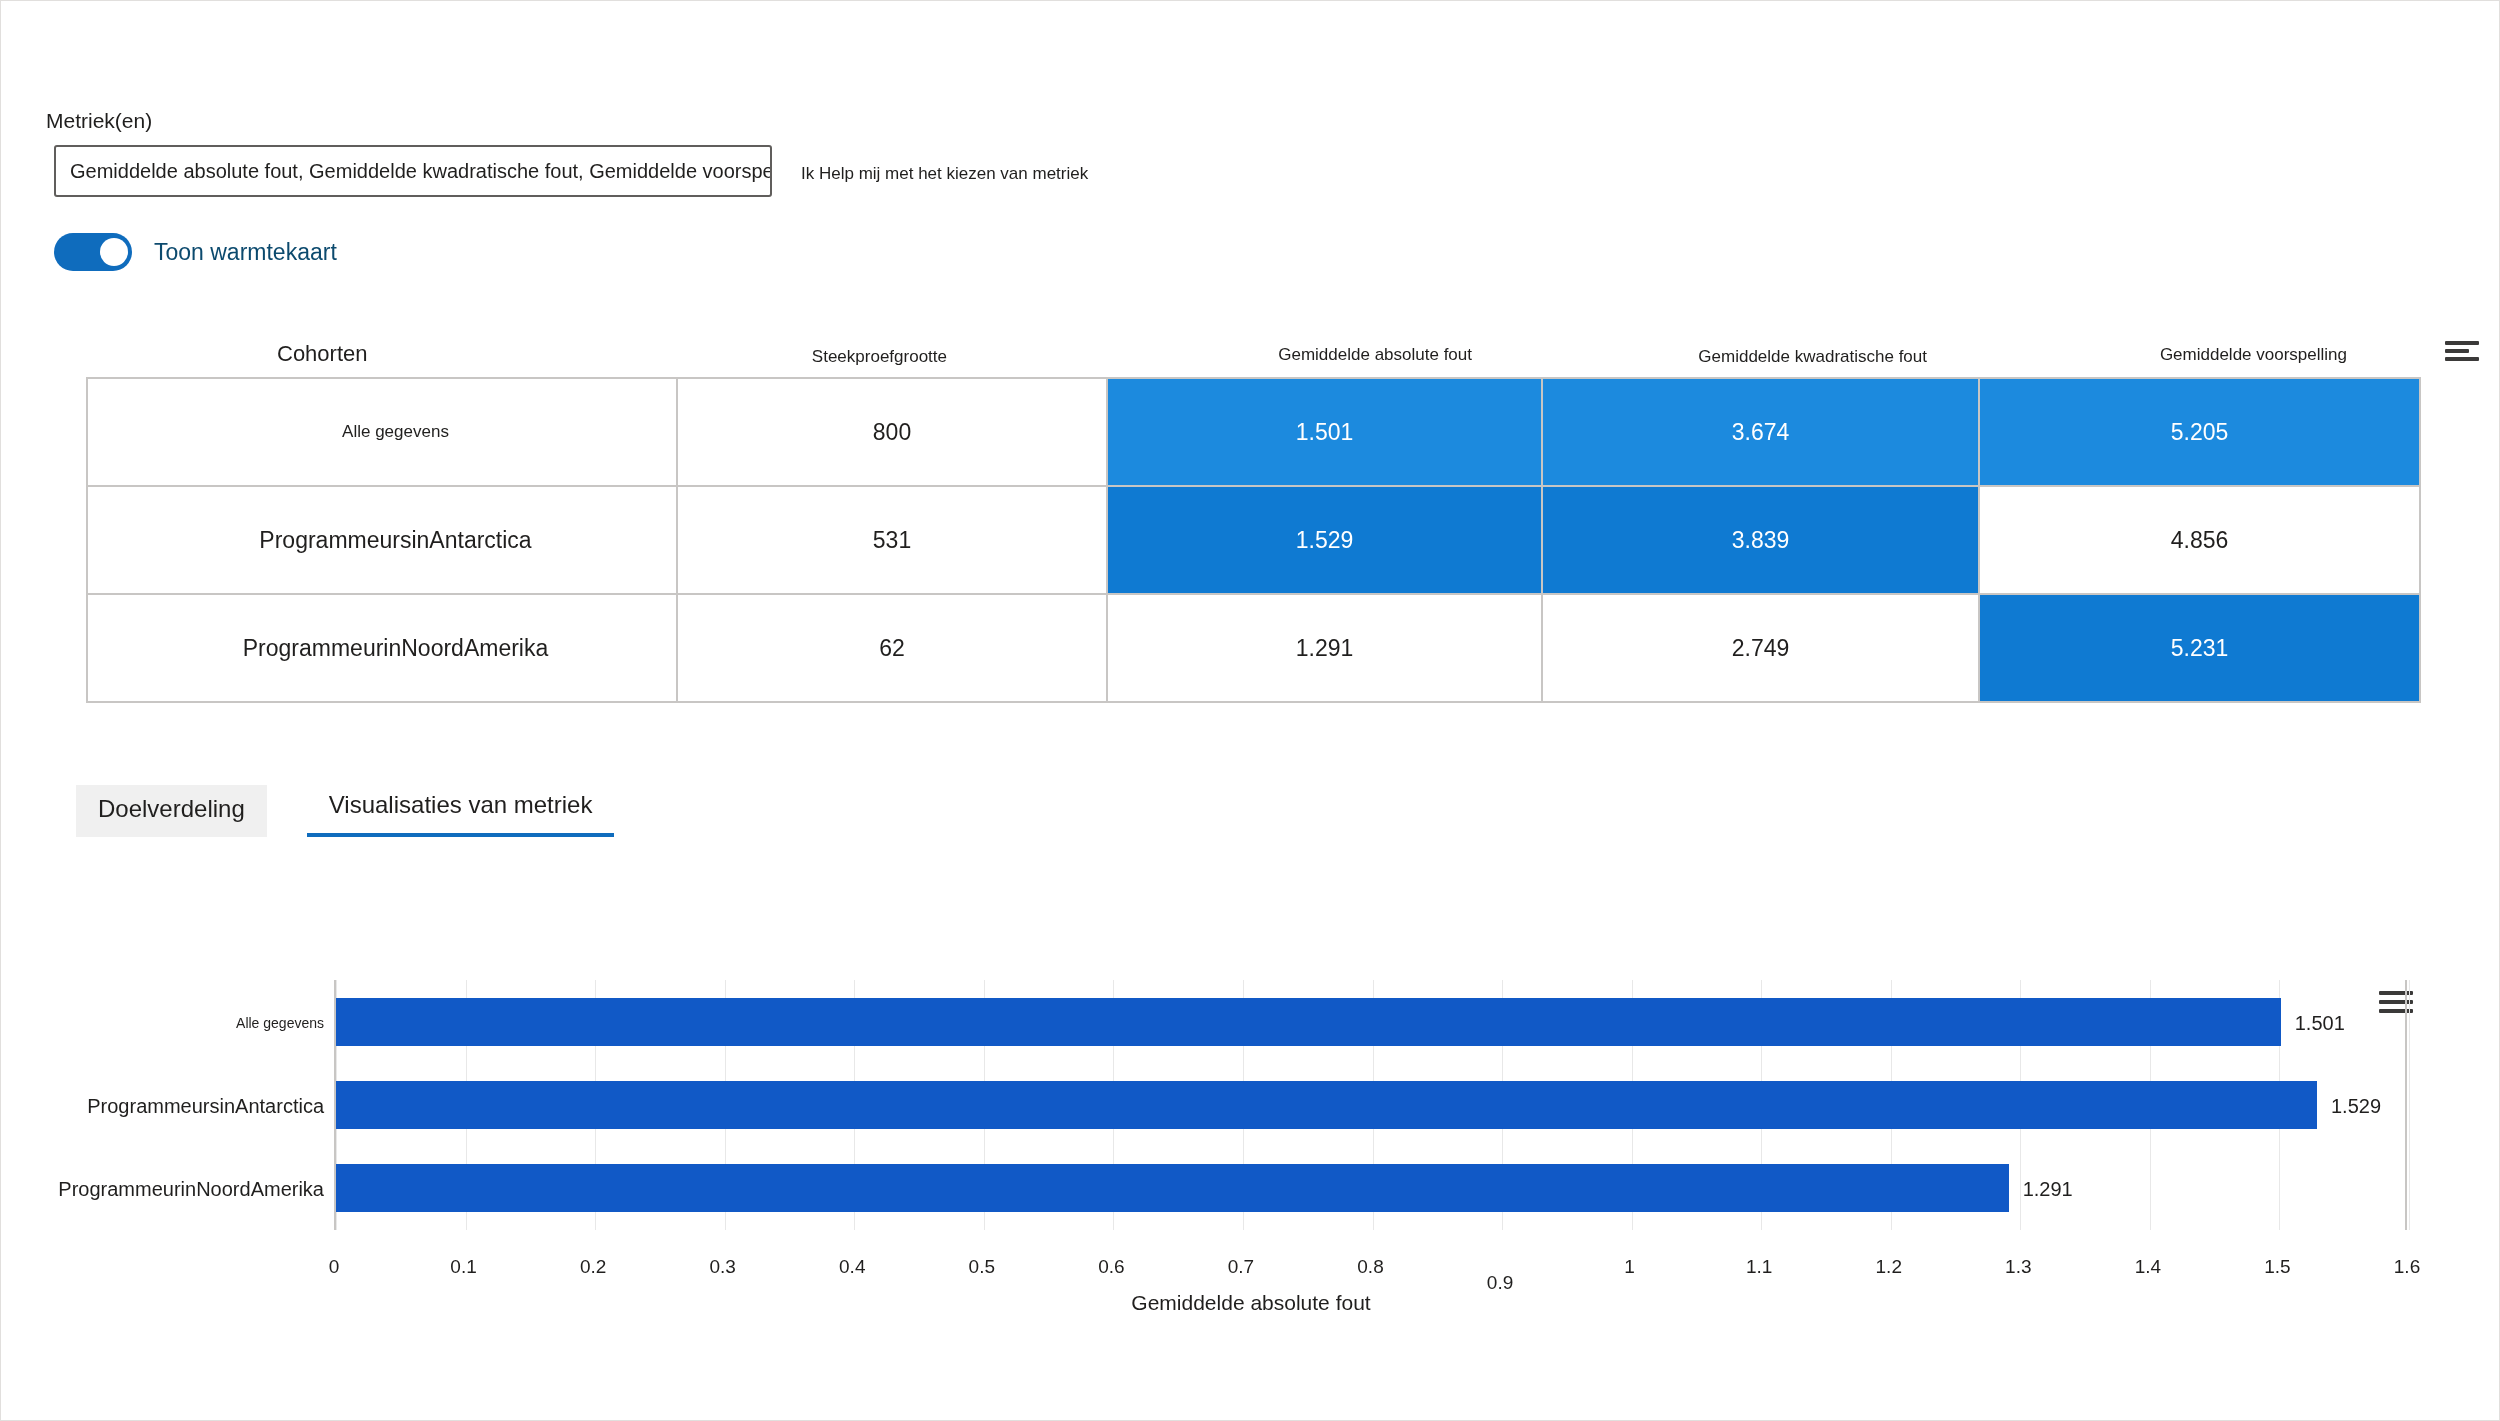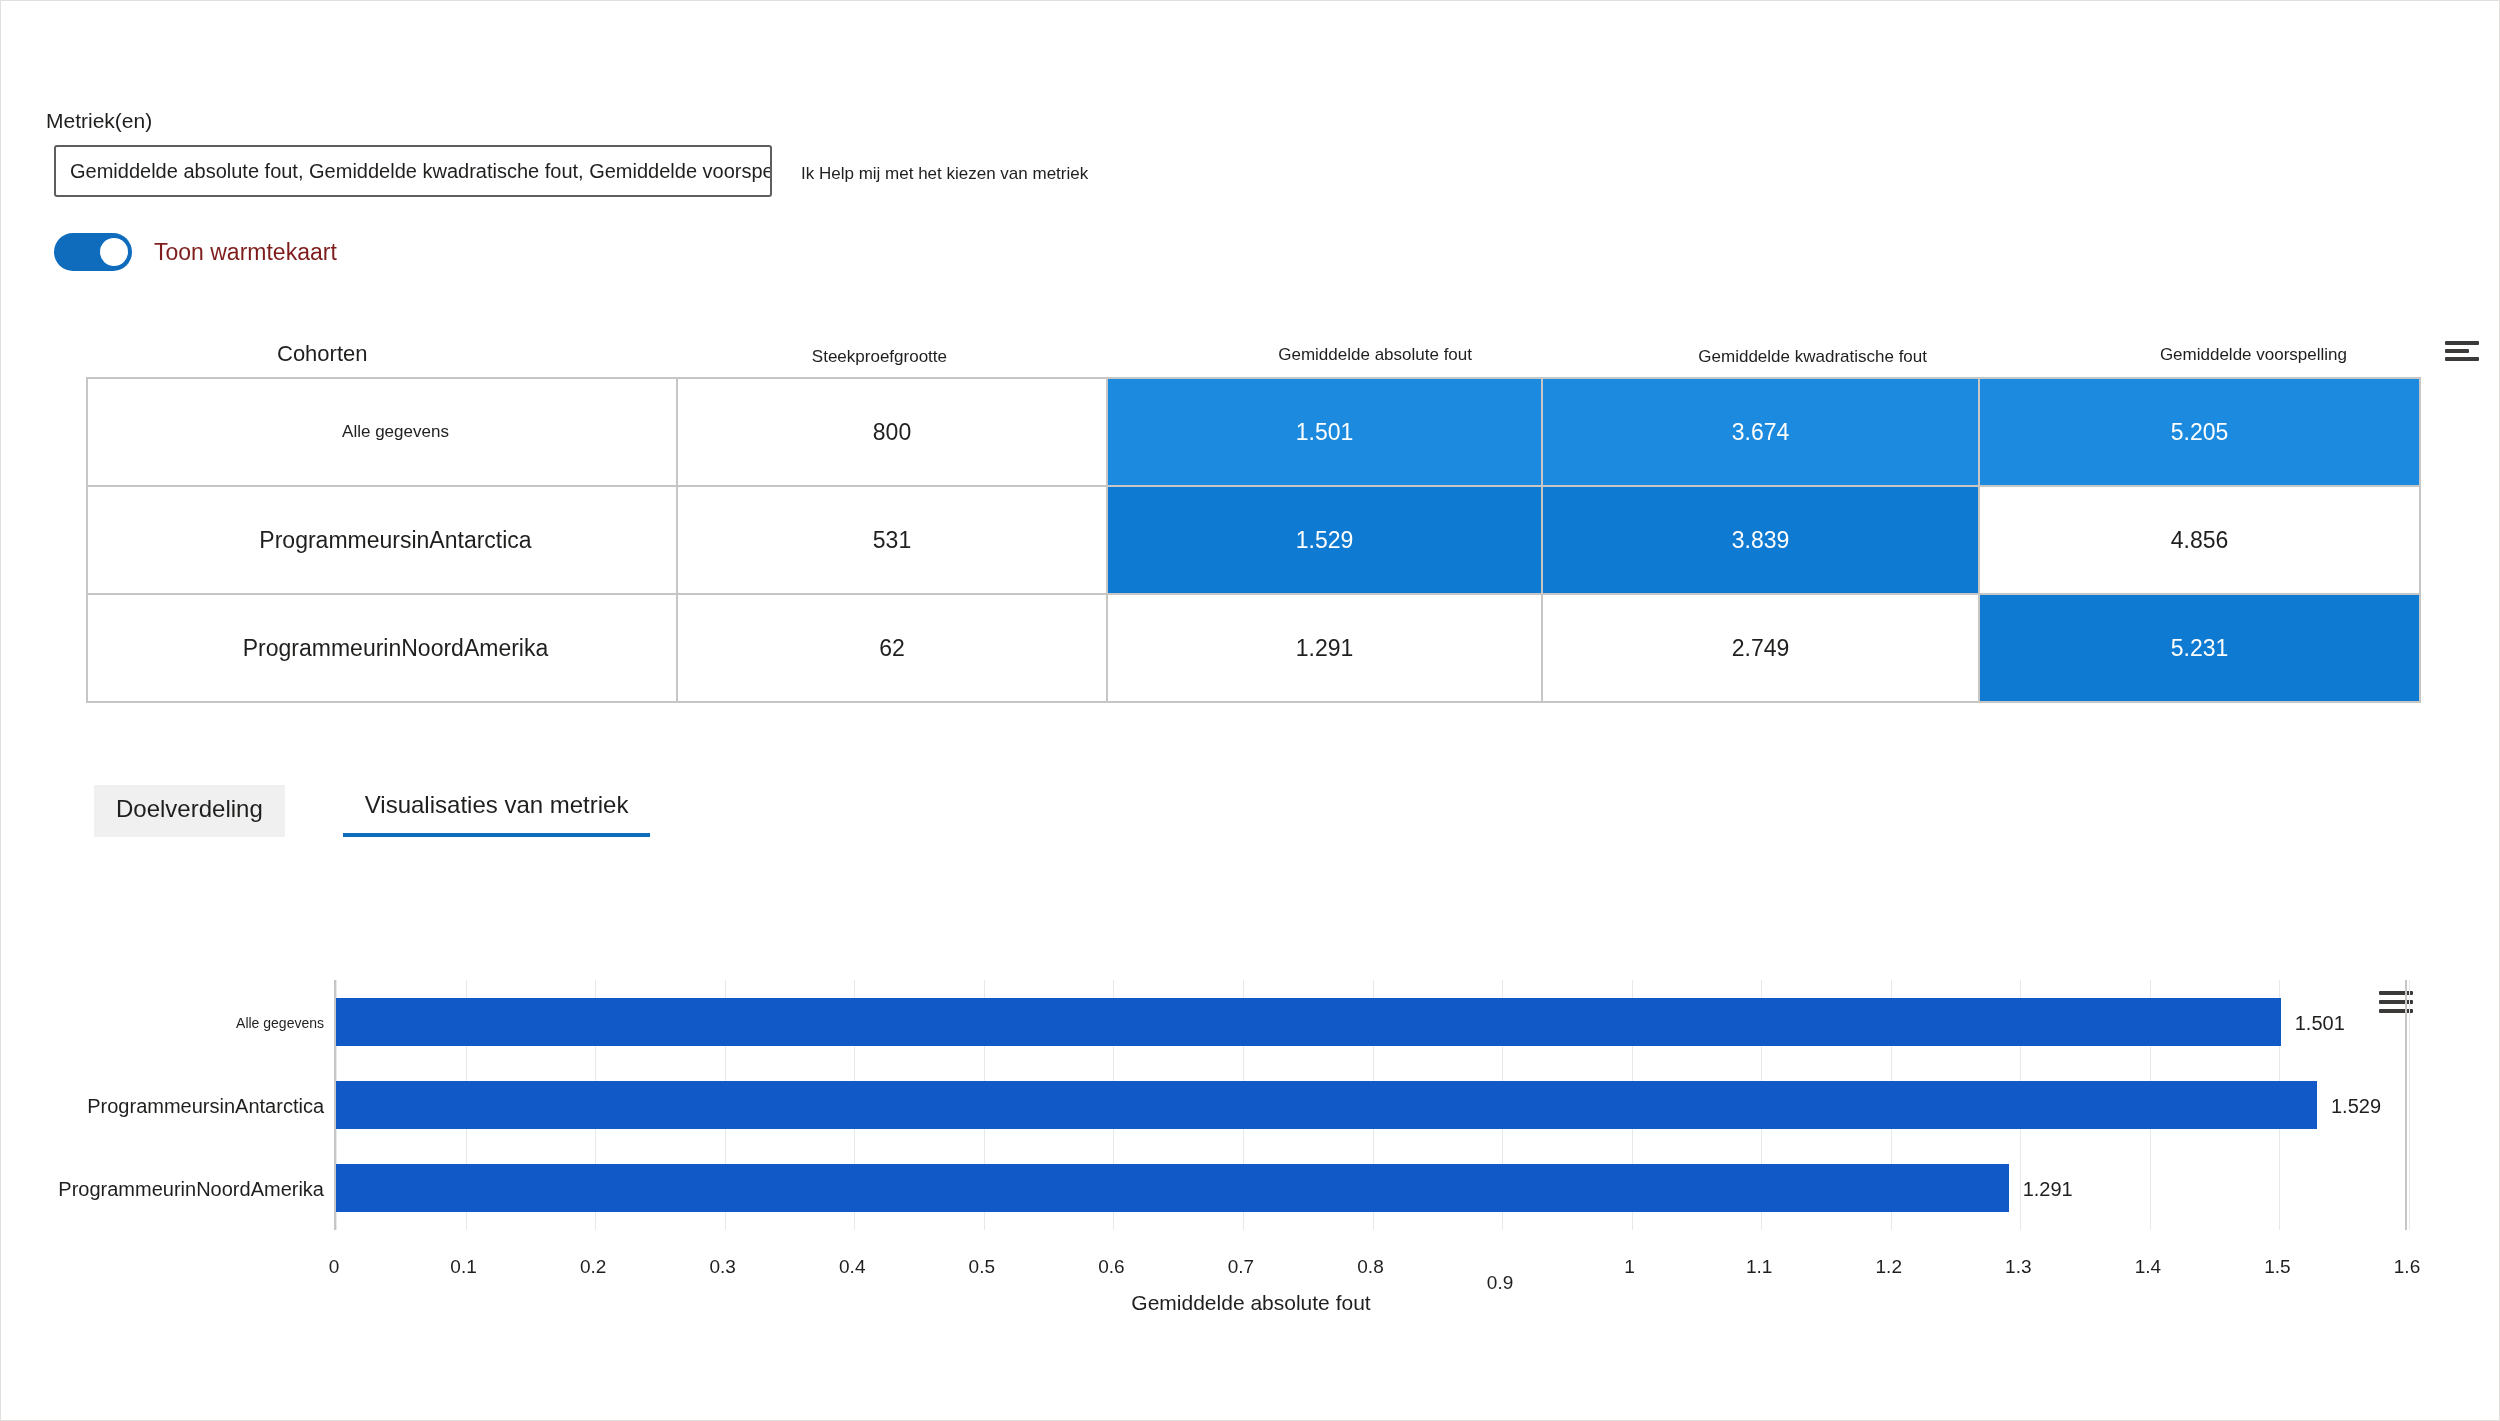--- a/index.html
+++ b/index.html
@@ -101,21 +101,21 @@
     position: absolute;
     top: 5px;
     left: 46px;
     width: 28px;
     height: 28px;
     border-radius: 50%;
     background: #ffffff;
   }
   .toggle-label {
     font-size: 23px;
-    color: #7f1d1d;
+    color: #0c4a6e;
     white-space: nowrap;
   }
 
   
   .table-headers {
     position: absolute;
     left: 86px;
     top: 340px;
     width: 2330px;
     height: 40px;
@@ -194,21 +194,20 @@
     display: flex;
     align-items: flex-end;
     gap: 40px;
   }
   .sub-tab {
     font-size: 24px;
     padding: 10px 22px 14px 22px;
     cursor: pointer;
     white-space: nowrap;
     color: #201f1e;
-    margin-left: 18px;
   }
   .sub-tab.pill {
     background: #f0f0f0;
   }
   .sub-tab.active {
     border-bottom: 4px solid #0f6cbd;
   }
 
   
   .choose-btn {

